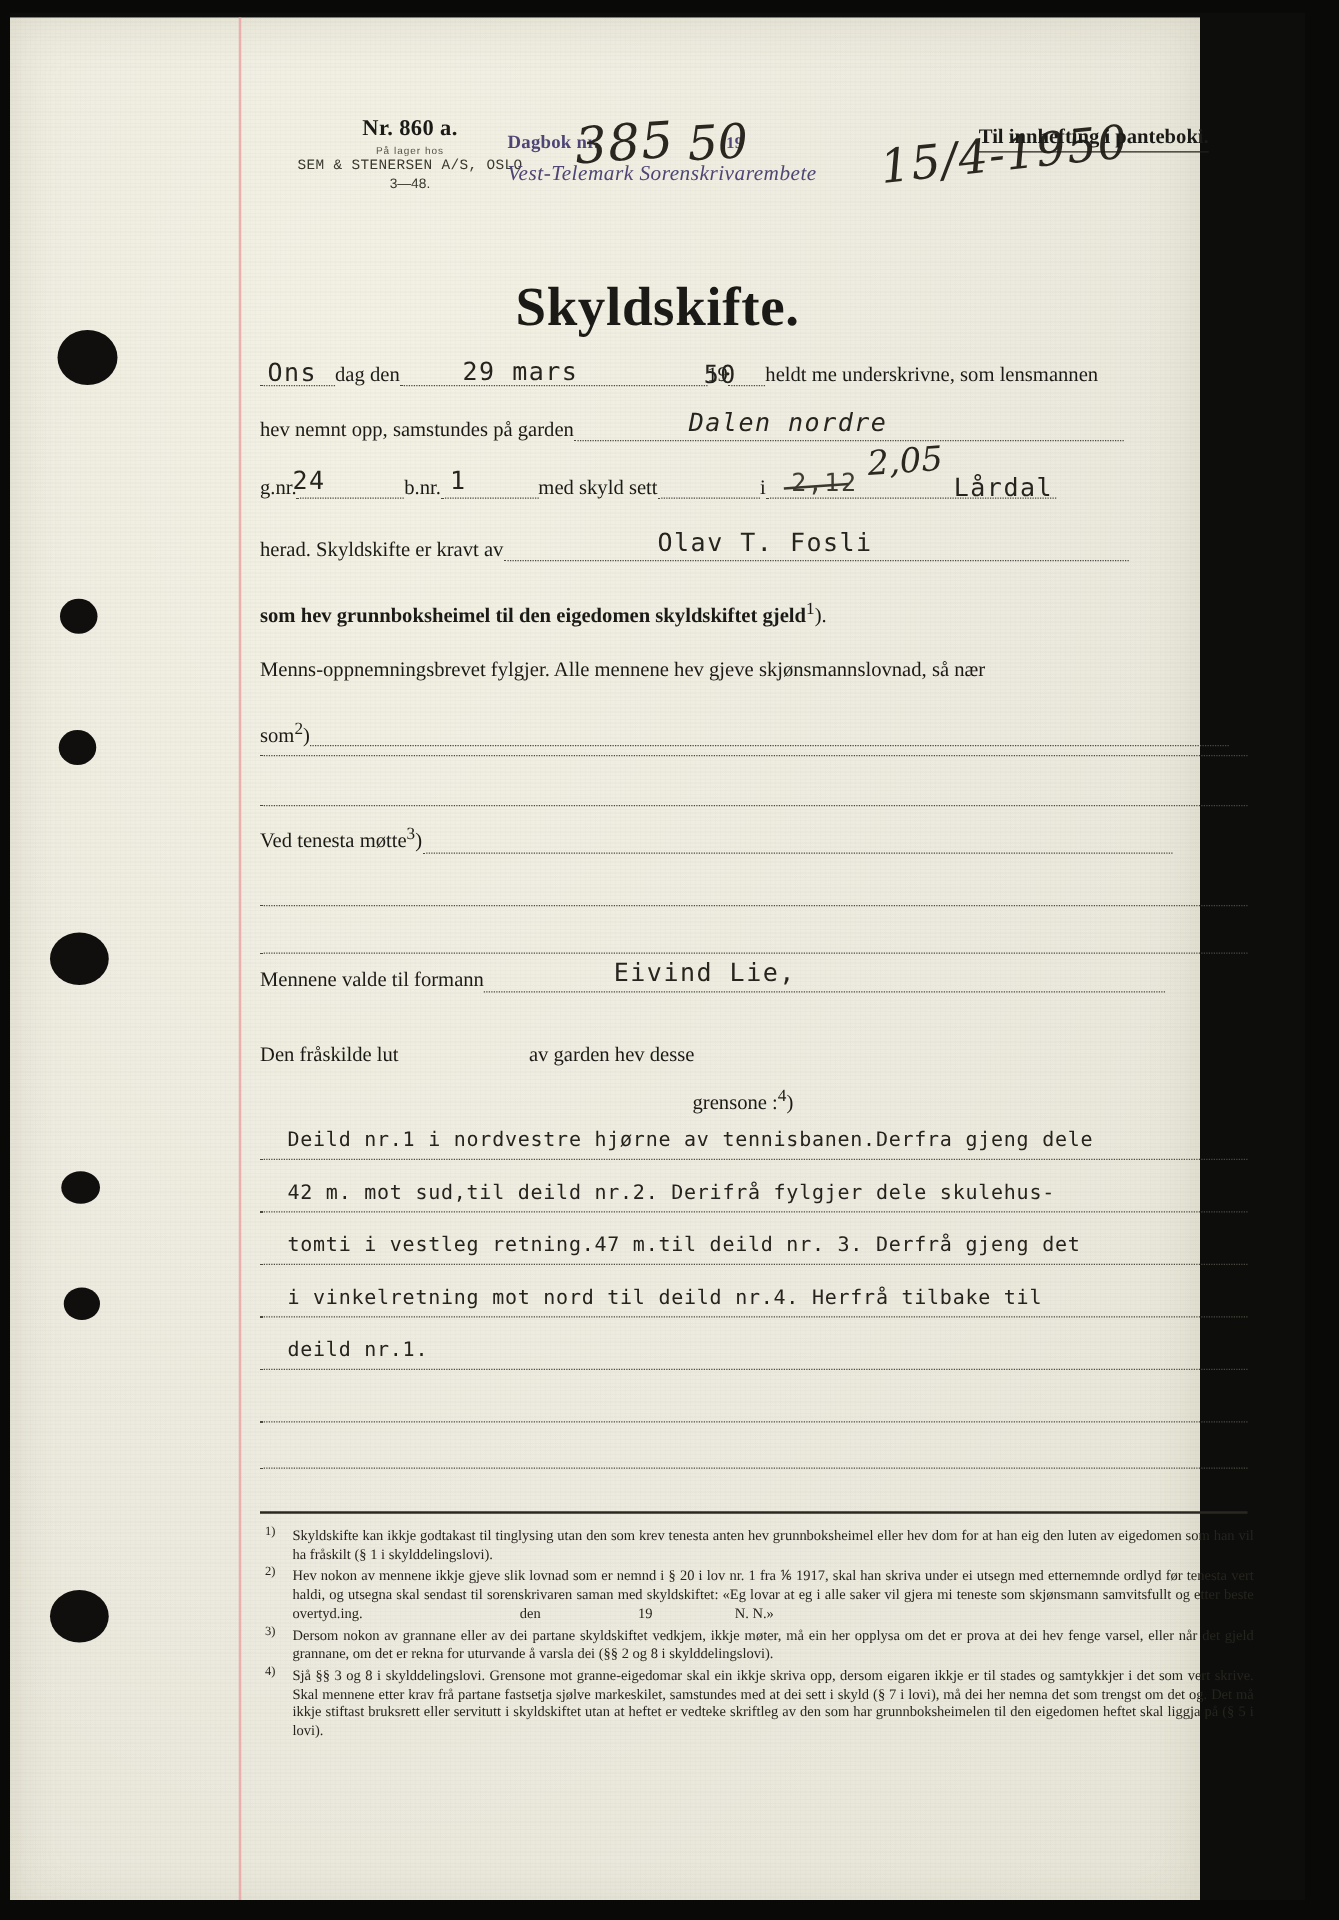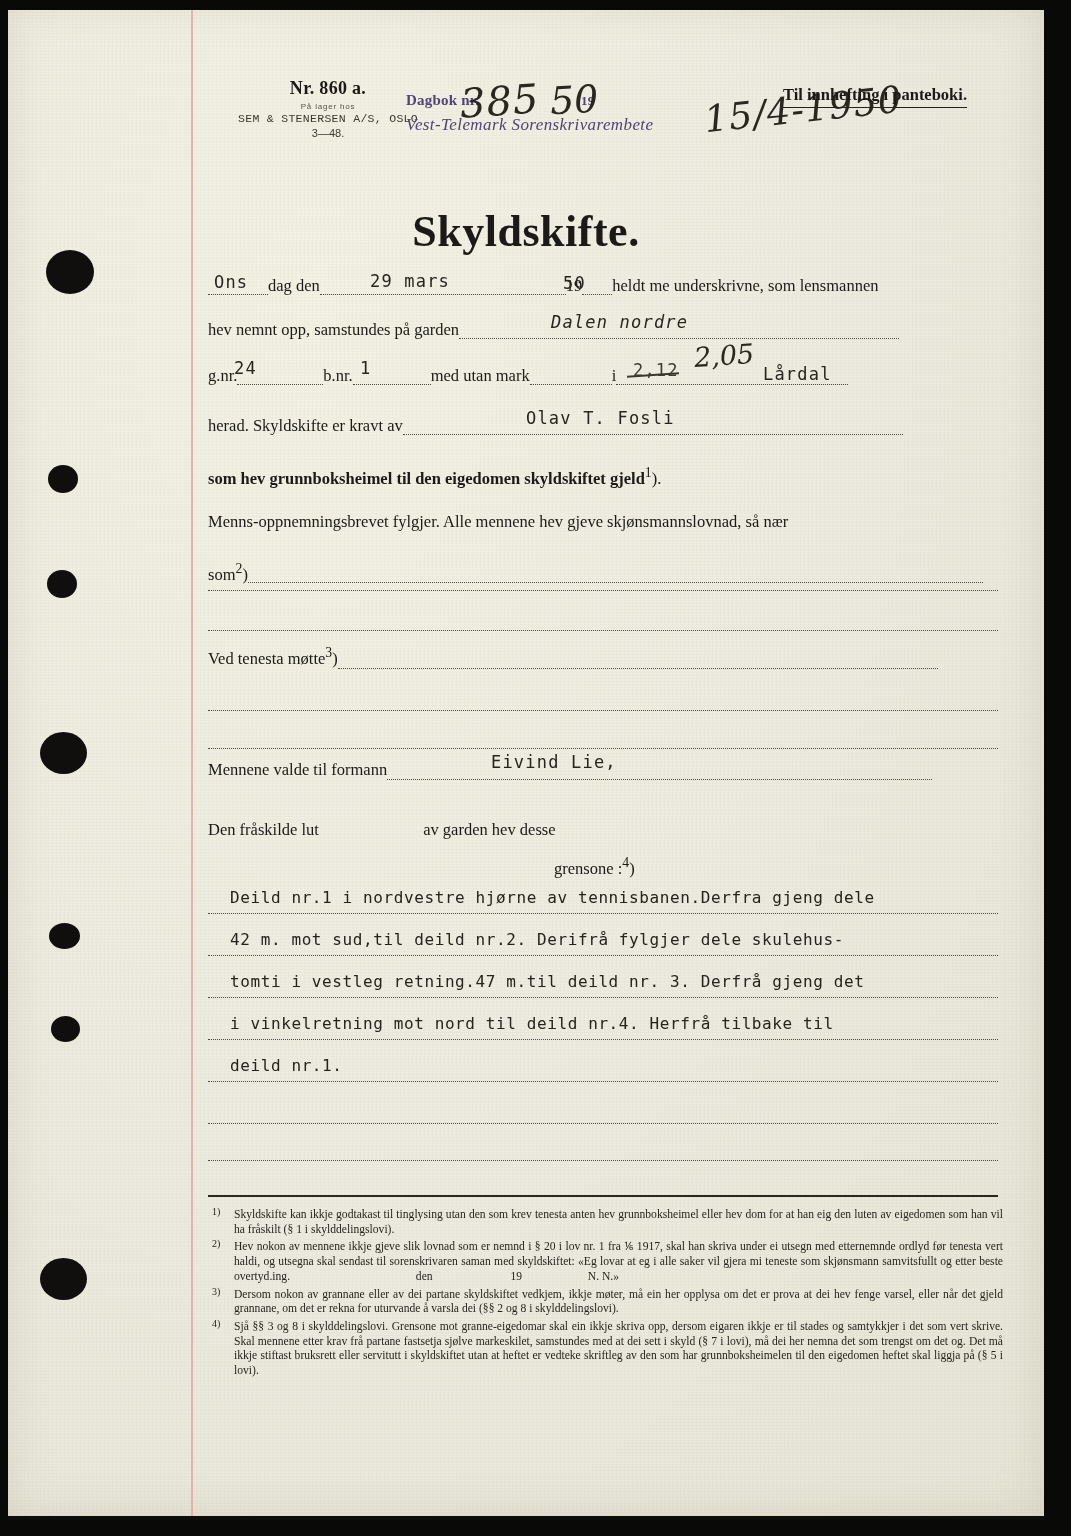--- a/index.html
+++ b/index.html
@@ -18,22 +18,22 @@
   #scan {
     position: relative;
     width: 1071px;
     height: 1536px;
     background: #0d0d0c;
   }
   
   #sheet {
     position: absolute;
     left: 8px;
-    top: 0;
-    width: 1036px;
+    top: 14px;
+    width: 952px;
     height: 1516px;
     background:
       radial-gradient(ellipse at 30% 20%, #f2f1e4 0%, #eceade 55%, #e6e4d6 100%);
     box-shadow: inset 0 0 40px rgba(150,145,120,0.22);
   }
   
   #grain {
     position: absolute; inset: 0;
     background-image:
       repeating-linear-gradient(0deg, rgba(120,115,95,0.030) 0 1px, rgba(255,255,255,0) 1px 3px),
@@ -225,21 +225,21 @@
     vertical-align: bottom;
     border-bottom: 1px dotted #4b4940;
     height: 13px;
     position: relative;
   }
 
   
   .tw {
     position: absolute;
     font-family: "DejaVu Sans Mono", monospace;
-    font-size: 17px;
+    font-size: 20px;
     letter-spacing: 1.2px;
     color: #26241e;
     white-space: nowrap;
   }
 
   
   .blankline {
     position: absolute;
     left: 200px;
     width: 790px;
@@ -350,21 +350,21 @@
           <span class="tw" style="left:118px; top:-5px;margin-left:44px;">29 mars</span>
           <span class="tw" style="left:355px; top:-3px;">50</span>
         </div>
 
         <div class="frow" style="height:46px;">
           <span class="lbl">hev nemnt opp, samstundes på garden</span><span class="dots" style="width:440px;"></span>
           <span class="tw" style="left:343px; top:-8px;font-style:italic;">Dalen nordre</span>
         </div>
 
         <div class="frow" style="height:50px;">
-          <span class="lbl">g.nr.</span><span class="dots" style="width:86px;"></span><span class="lbl">b.nr.</span><span class="dots" style="width:78px;"></span><span class="lbl">med utan mark</span><span class="dots" style="width:82px;"></span><span class="lbl">i</span><span class="dots" style="width:232px;"></span>
+          <span class="lbl">g.nr.</span><span class="dots" style="width:86px;"></span><span class="lbl">b.nr.</span><span class="dots" style="width:78px;"></span><span class="lbl">med skyld sett</span><span class="dots" style="width:82px;"></span><span class="lbl">i</span><span class="dots" style="width:232px;"></span>
           <span class="tw" style="left:26px; top:-8px;">24</span>
           <span class="tw" style="left:152px; top:-8px;">1</span>
           <span class="tw" style="left:425px; top:-6px; color:#3f3c33;">2,12</span>
           <span class="strike" style="left:419px; top:6px; width:52px; transform:rotate(-4deg);"></span>
           <span class="lbl" style="position:absolute; left:555px; top:-2px;">
             <span class="tw" style="position:static;">Lårdal</span>
           </span>
         </div>
 
         <div class="frow" style="height:48px;">

